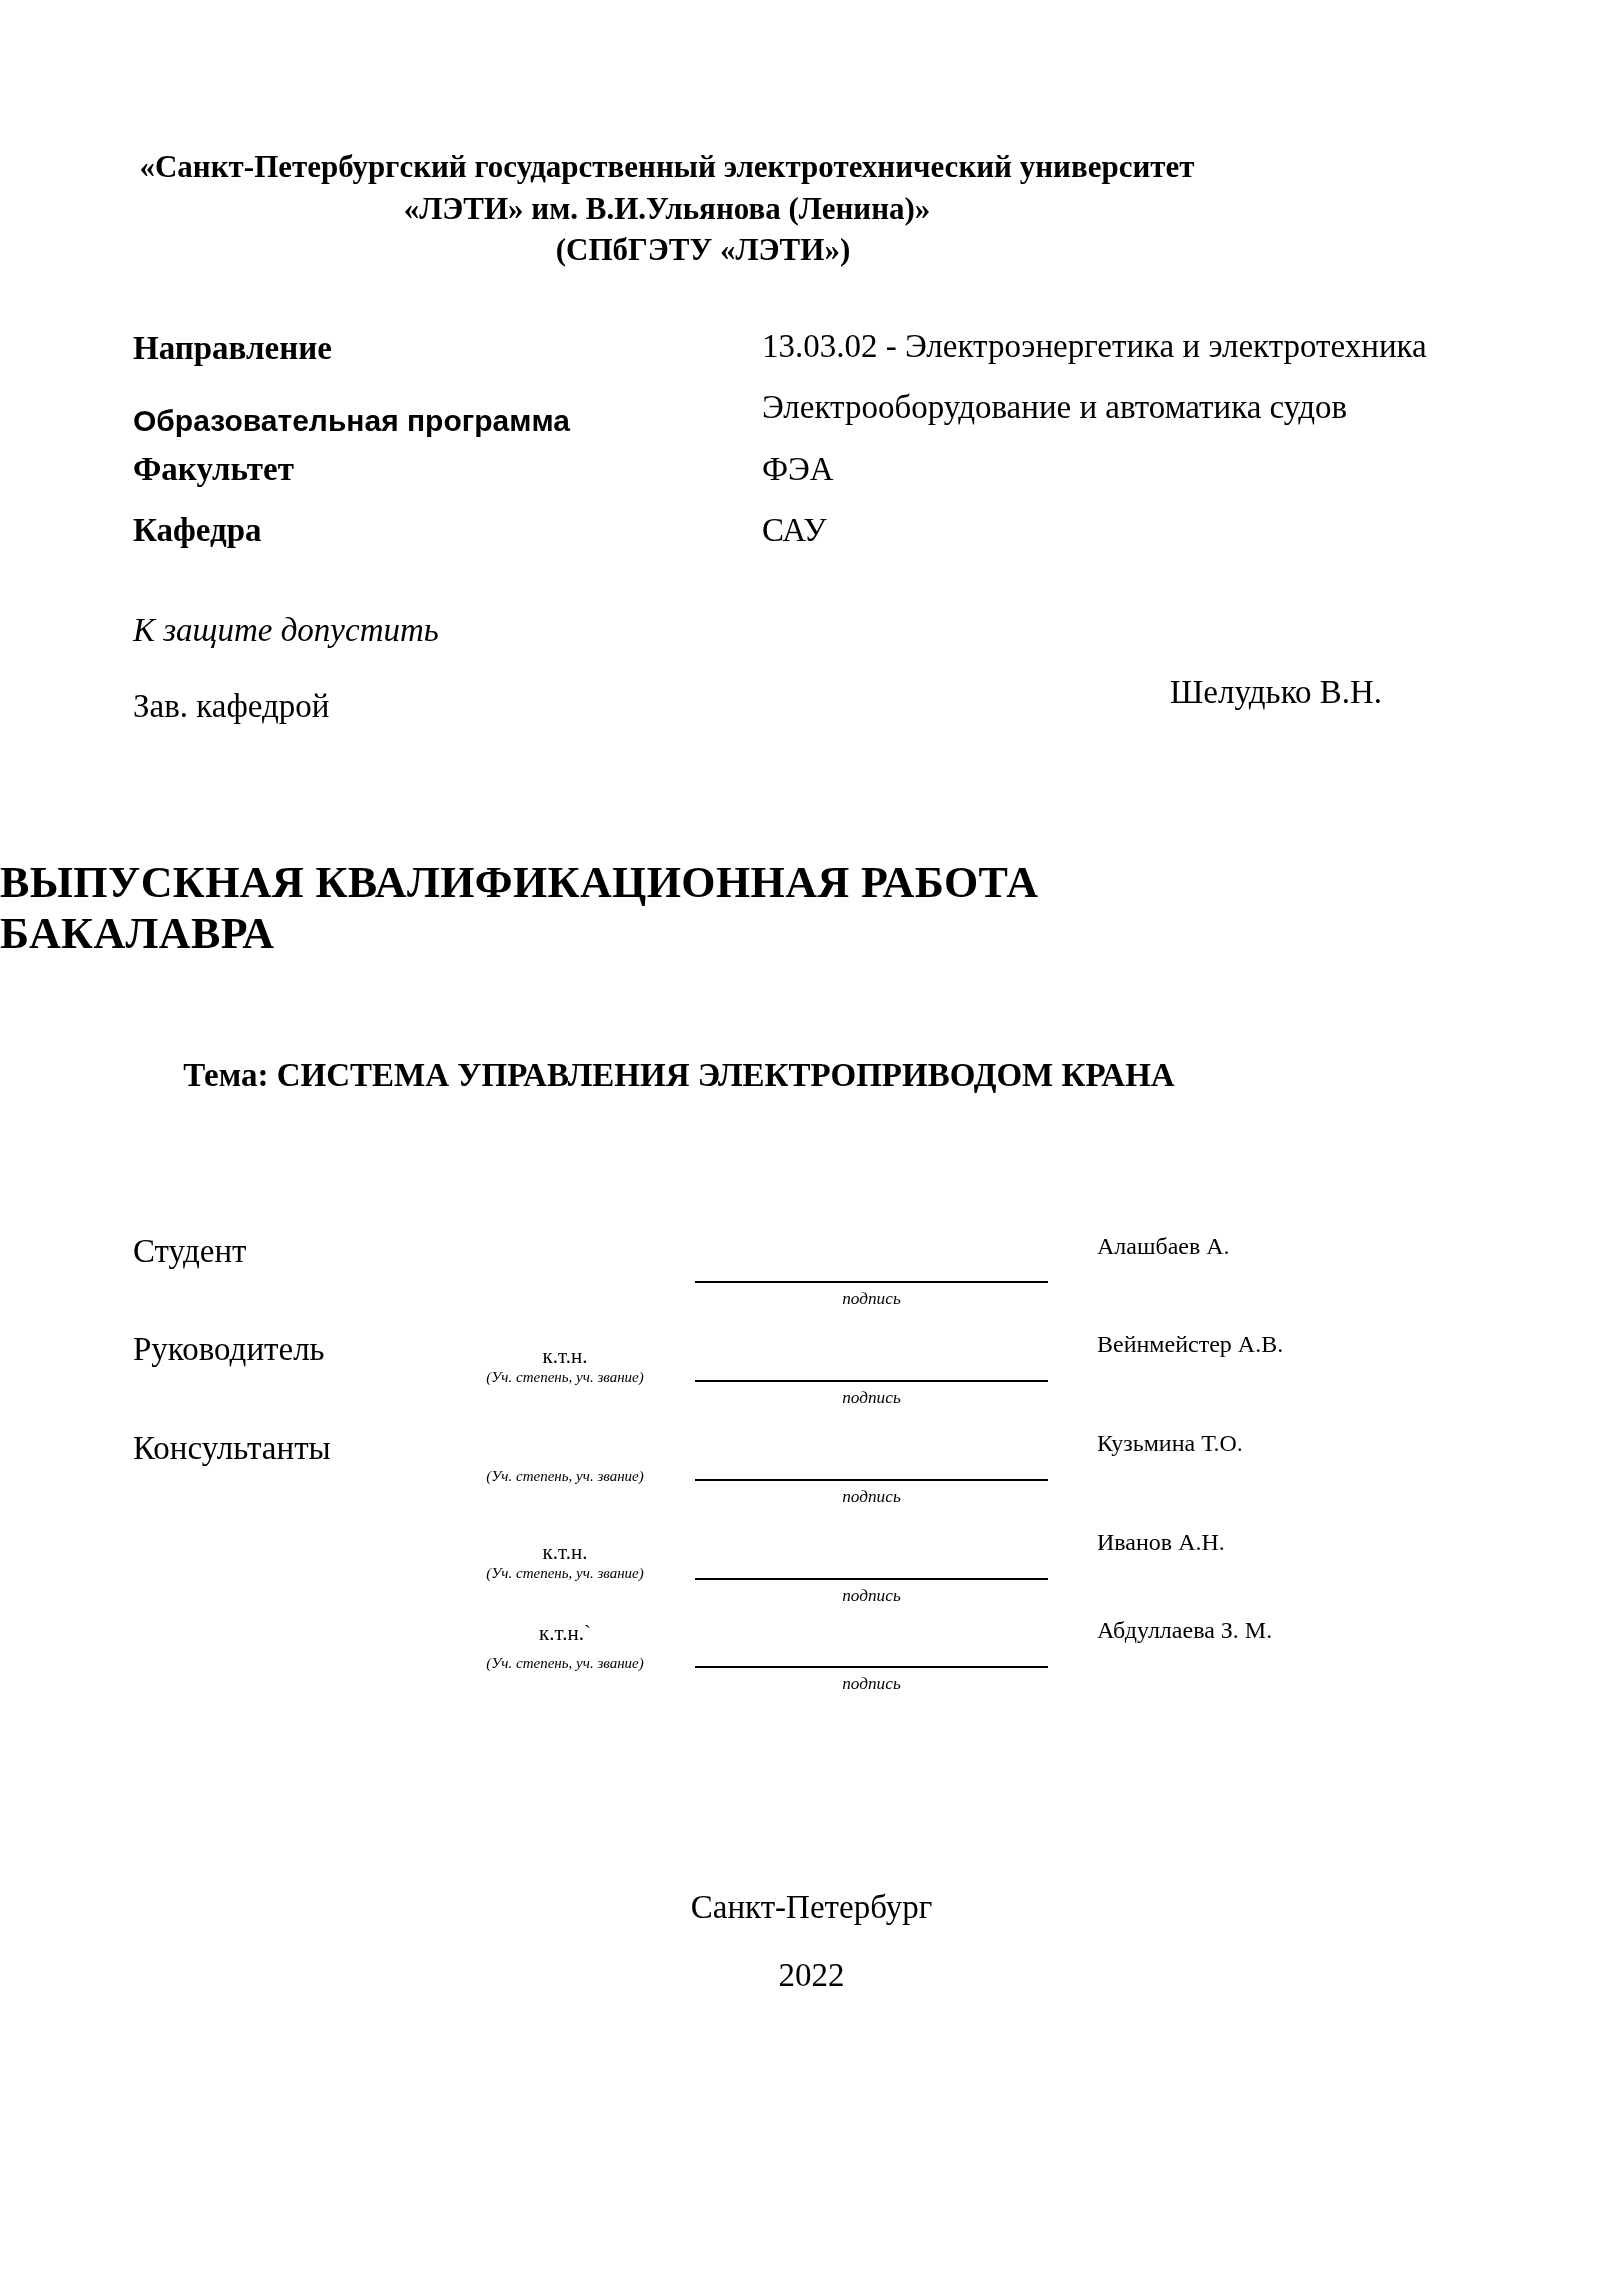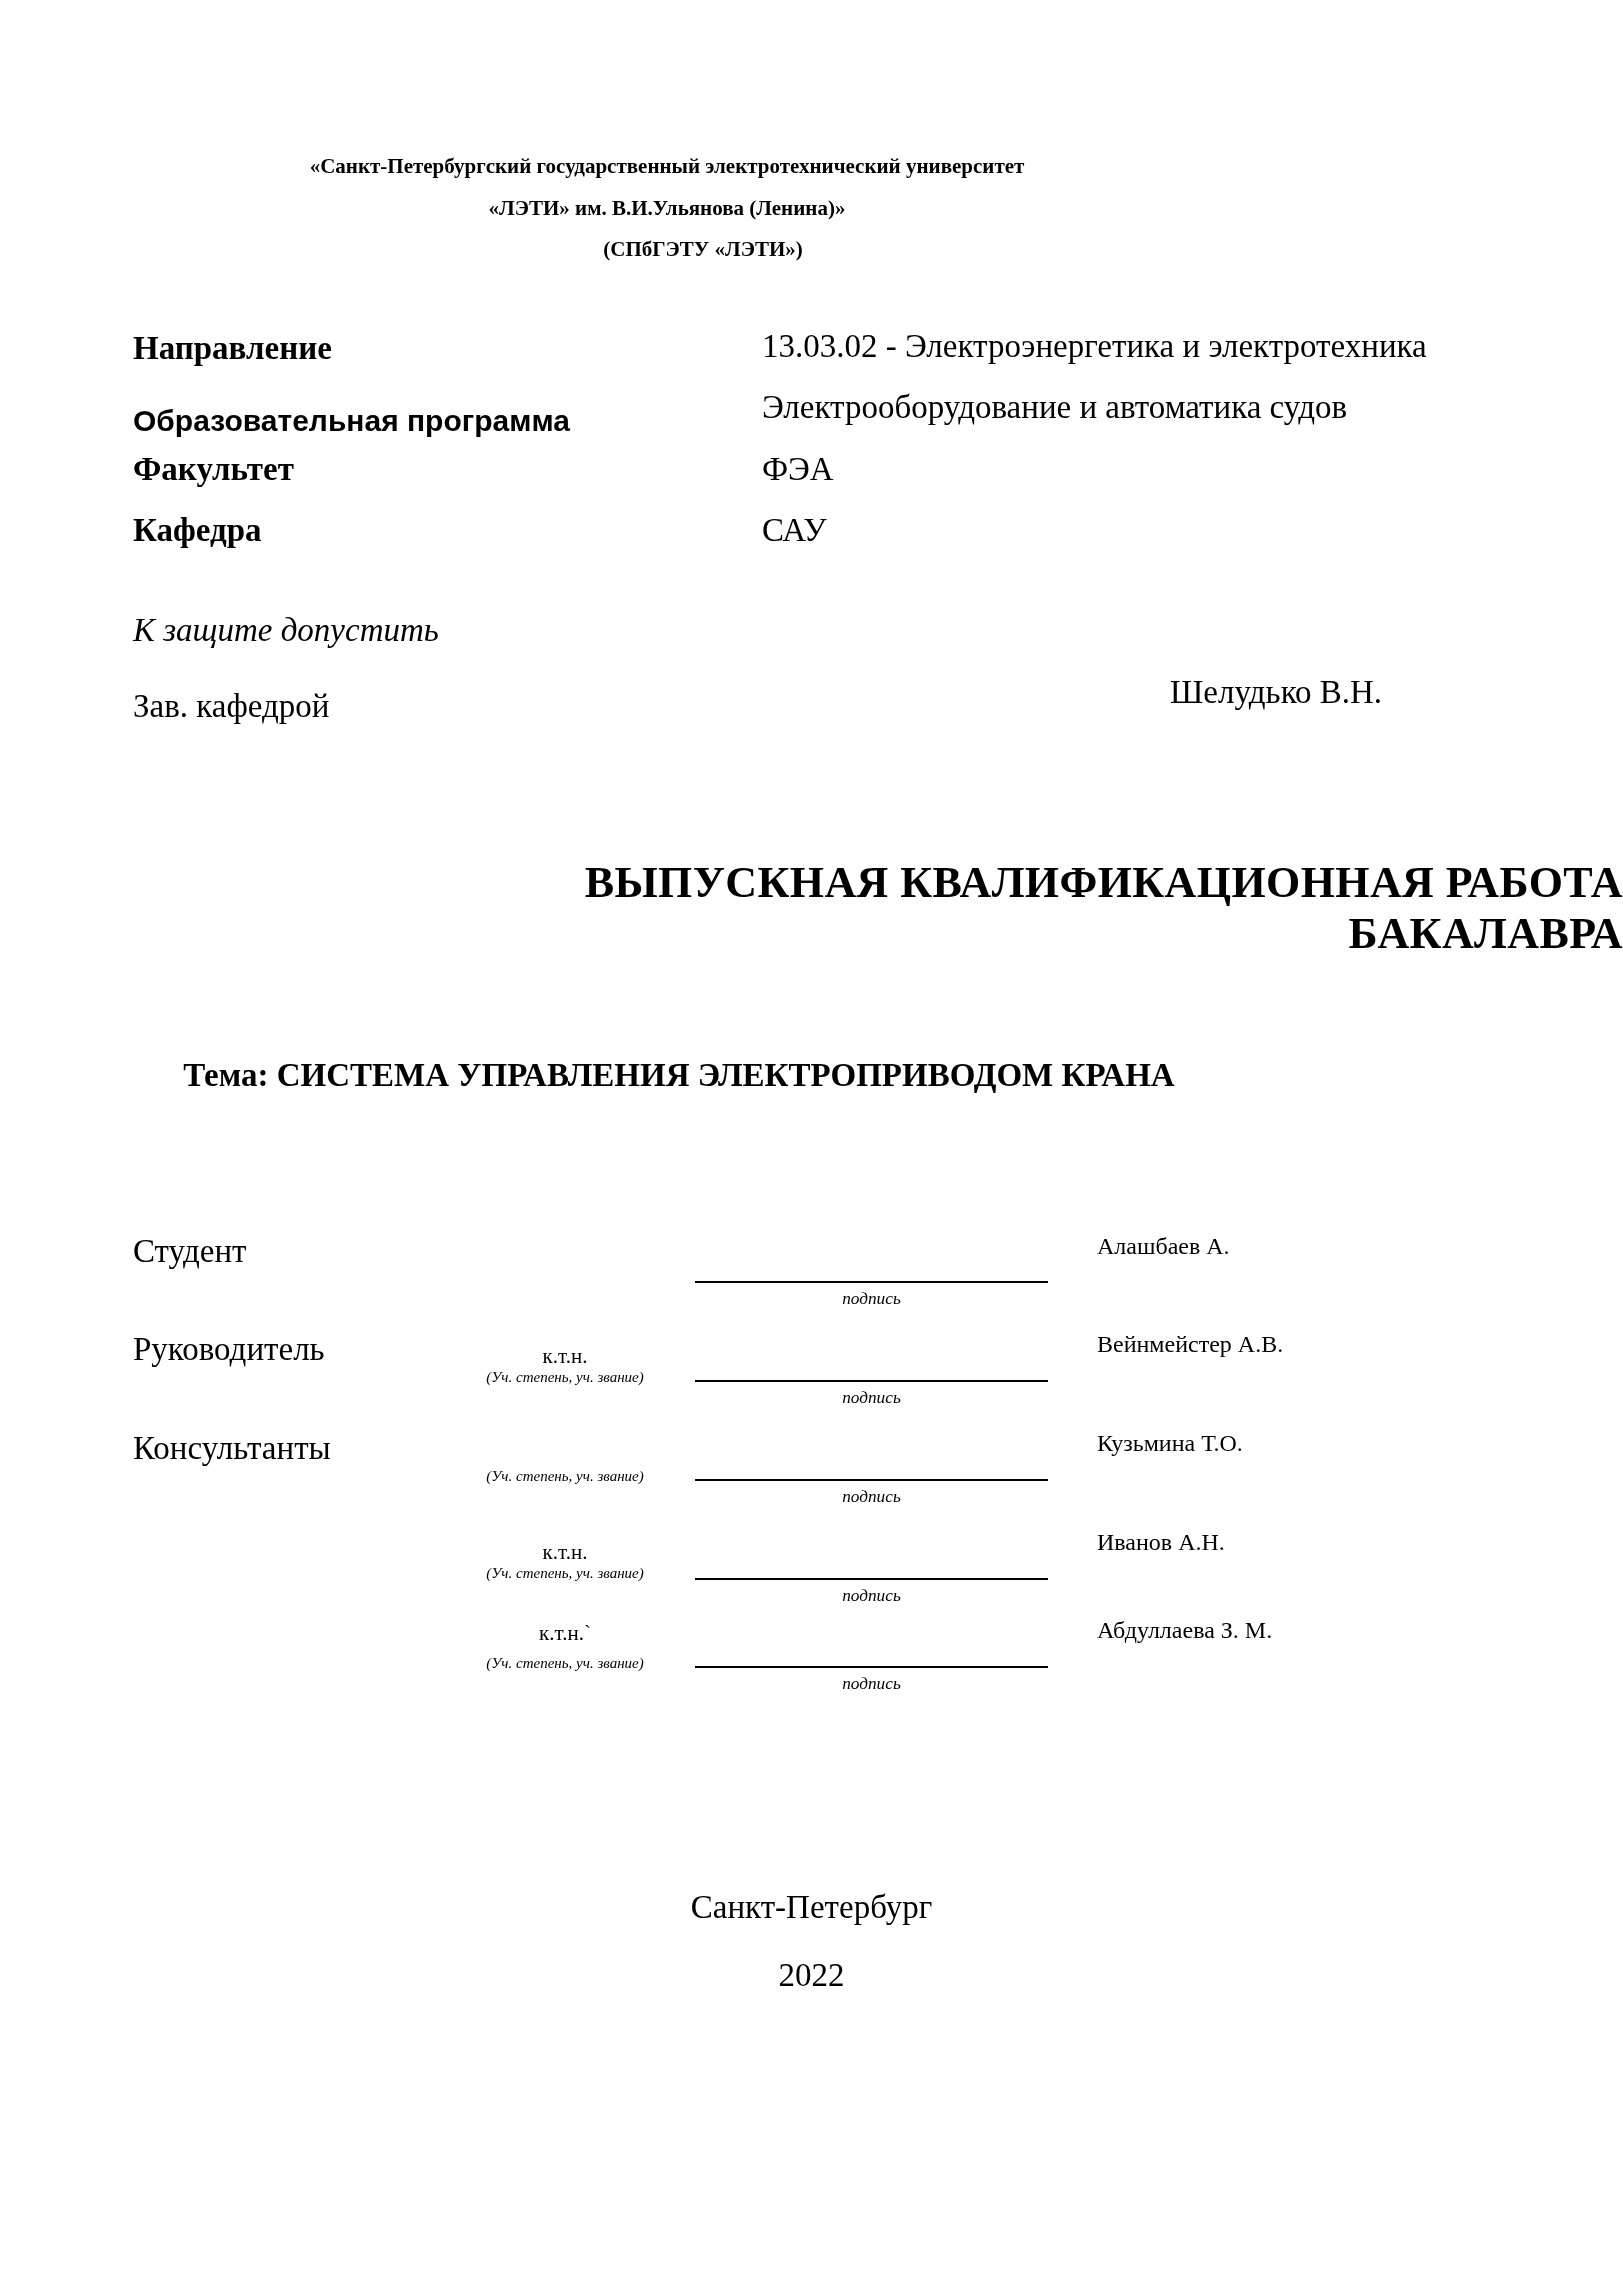--- a/index.html
+++ b/index.html
@@ -1,24 +1,24 @@
 <!DOCTYPE html>
 <html style="font-size:12.6px"><head>
   <meta charset="utf-8">
   <style>
     html, body { margin: 0; padding: 0; background: #ffffff; }
     body { width: 1623px; height: 2295px; position: relative; overflow: hidden;
            font-family: "Liberation Serif", serif; color: #000; }
     .abs { position: absolute; white-space: nowrap; }
-    .header { left: 0; width: 1334px; text-align: center; font-weight: bold; font-size: 21px; line-height: 41px; }
+    .header { left: 0; width: 1334px; text-align: center; font-weight: bold; font-size: 31px; line-height: 41px; }
     .label-bold { font-weight: bold; font-size: 33px; }
     .label-sans { font-family: "Liberation Sans", sans-serif; font-weight: bold; font-size: 30px; }
     .value { font-size: 33px; }
     .italic { font-style: italic; }
-    .title { left: 0; width: 1623px; text-align: right; font-weight: bold; font-size: 44px; letter-spacing: 0.4px; }
+    .title { left: 0; width: 1623px; text-align: left; font-weight: bold; font-size: 44px; letter-spacing: 0.4px; }
     .topic { left: 0; width: 1358px; text-align: center; font-weight: bold; font-size: 33px; }
     .sig-role { font-size: 33px; left: 133px; }
     .sig-name { font-size: 24px; left: 1097px; }
     .degree { font-size: 21px; width: 236px; left: 447px; text-align: center; }
     .degree-caption { font-size: 15px; font-style: italic; width: 236px; left: 447px; text-align: center; }
     .sig-line { position: absolute; left: 695px; width: 353px; height: 0; border-top: 2.4px solid #000; }
     .sig-caption { font-size: 17.3px; font-style: italic; width: 353px; left: 695px; text-align: center; }
     .footer { left: 0; width: 1623px; text-align: center; font-size: 33px; }
   </style>
 </head>

